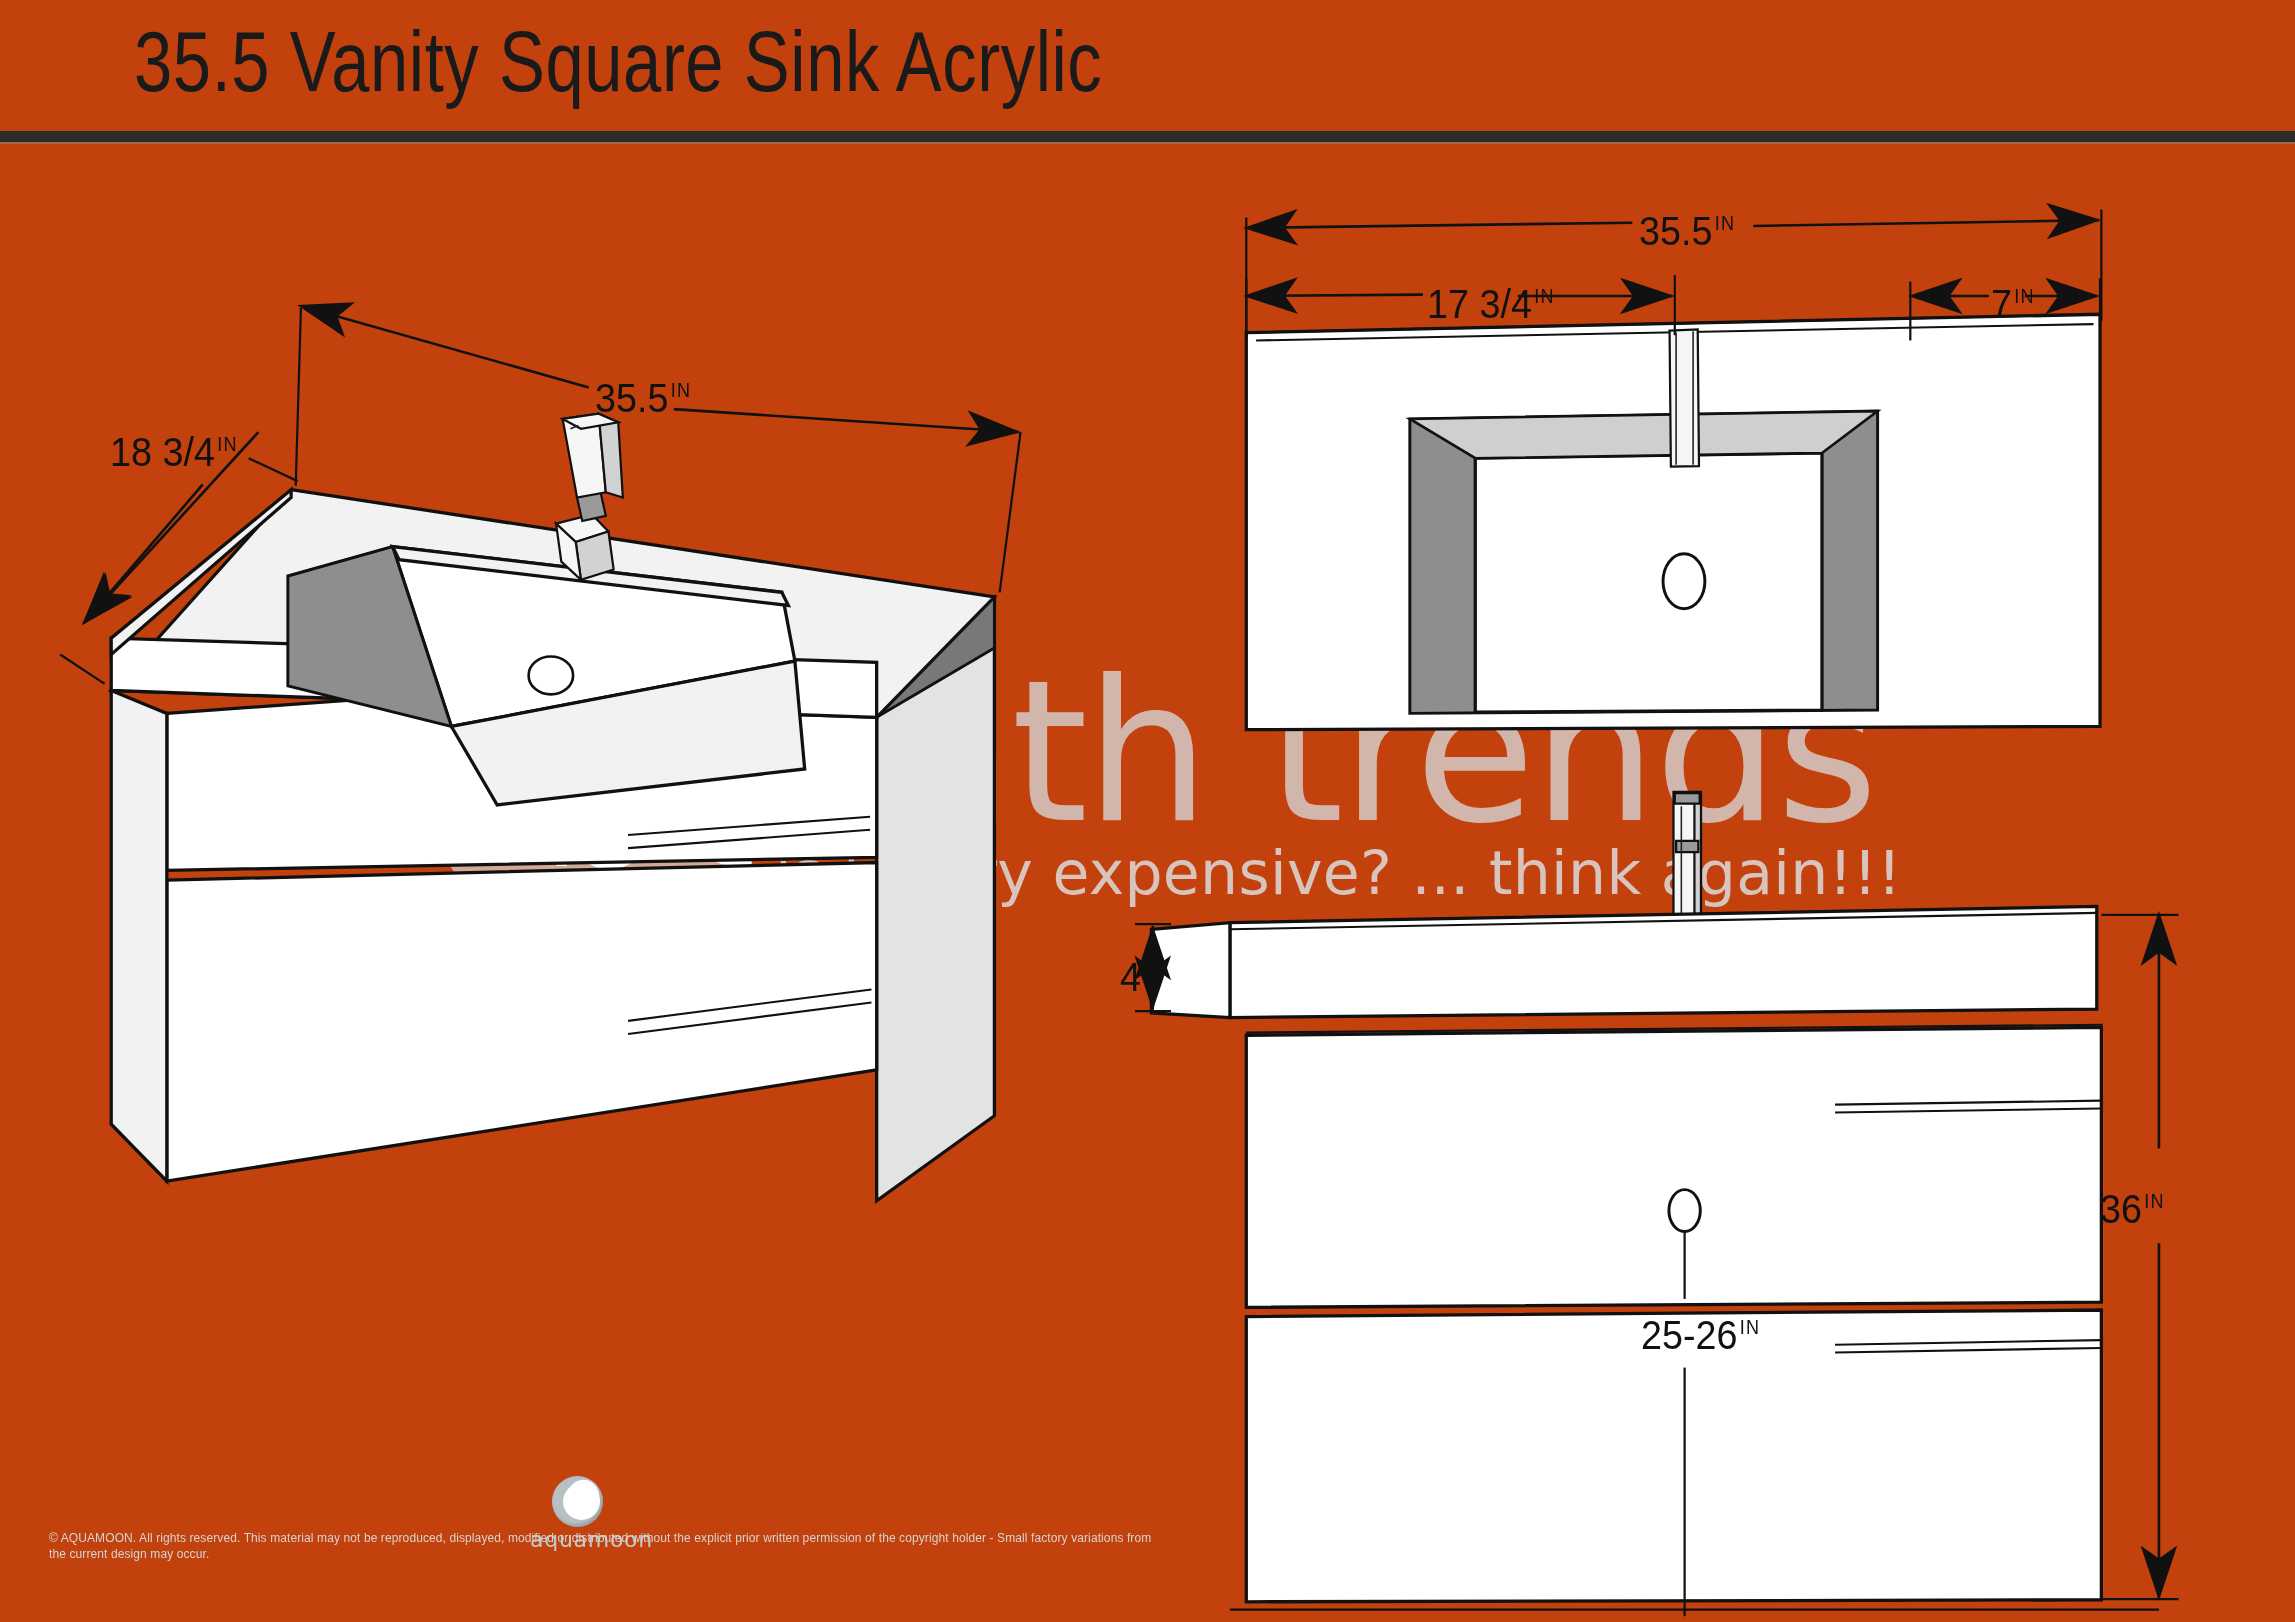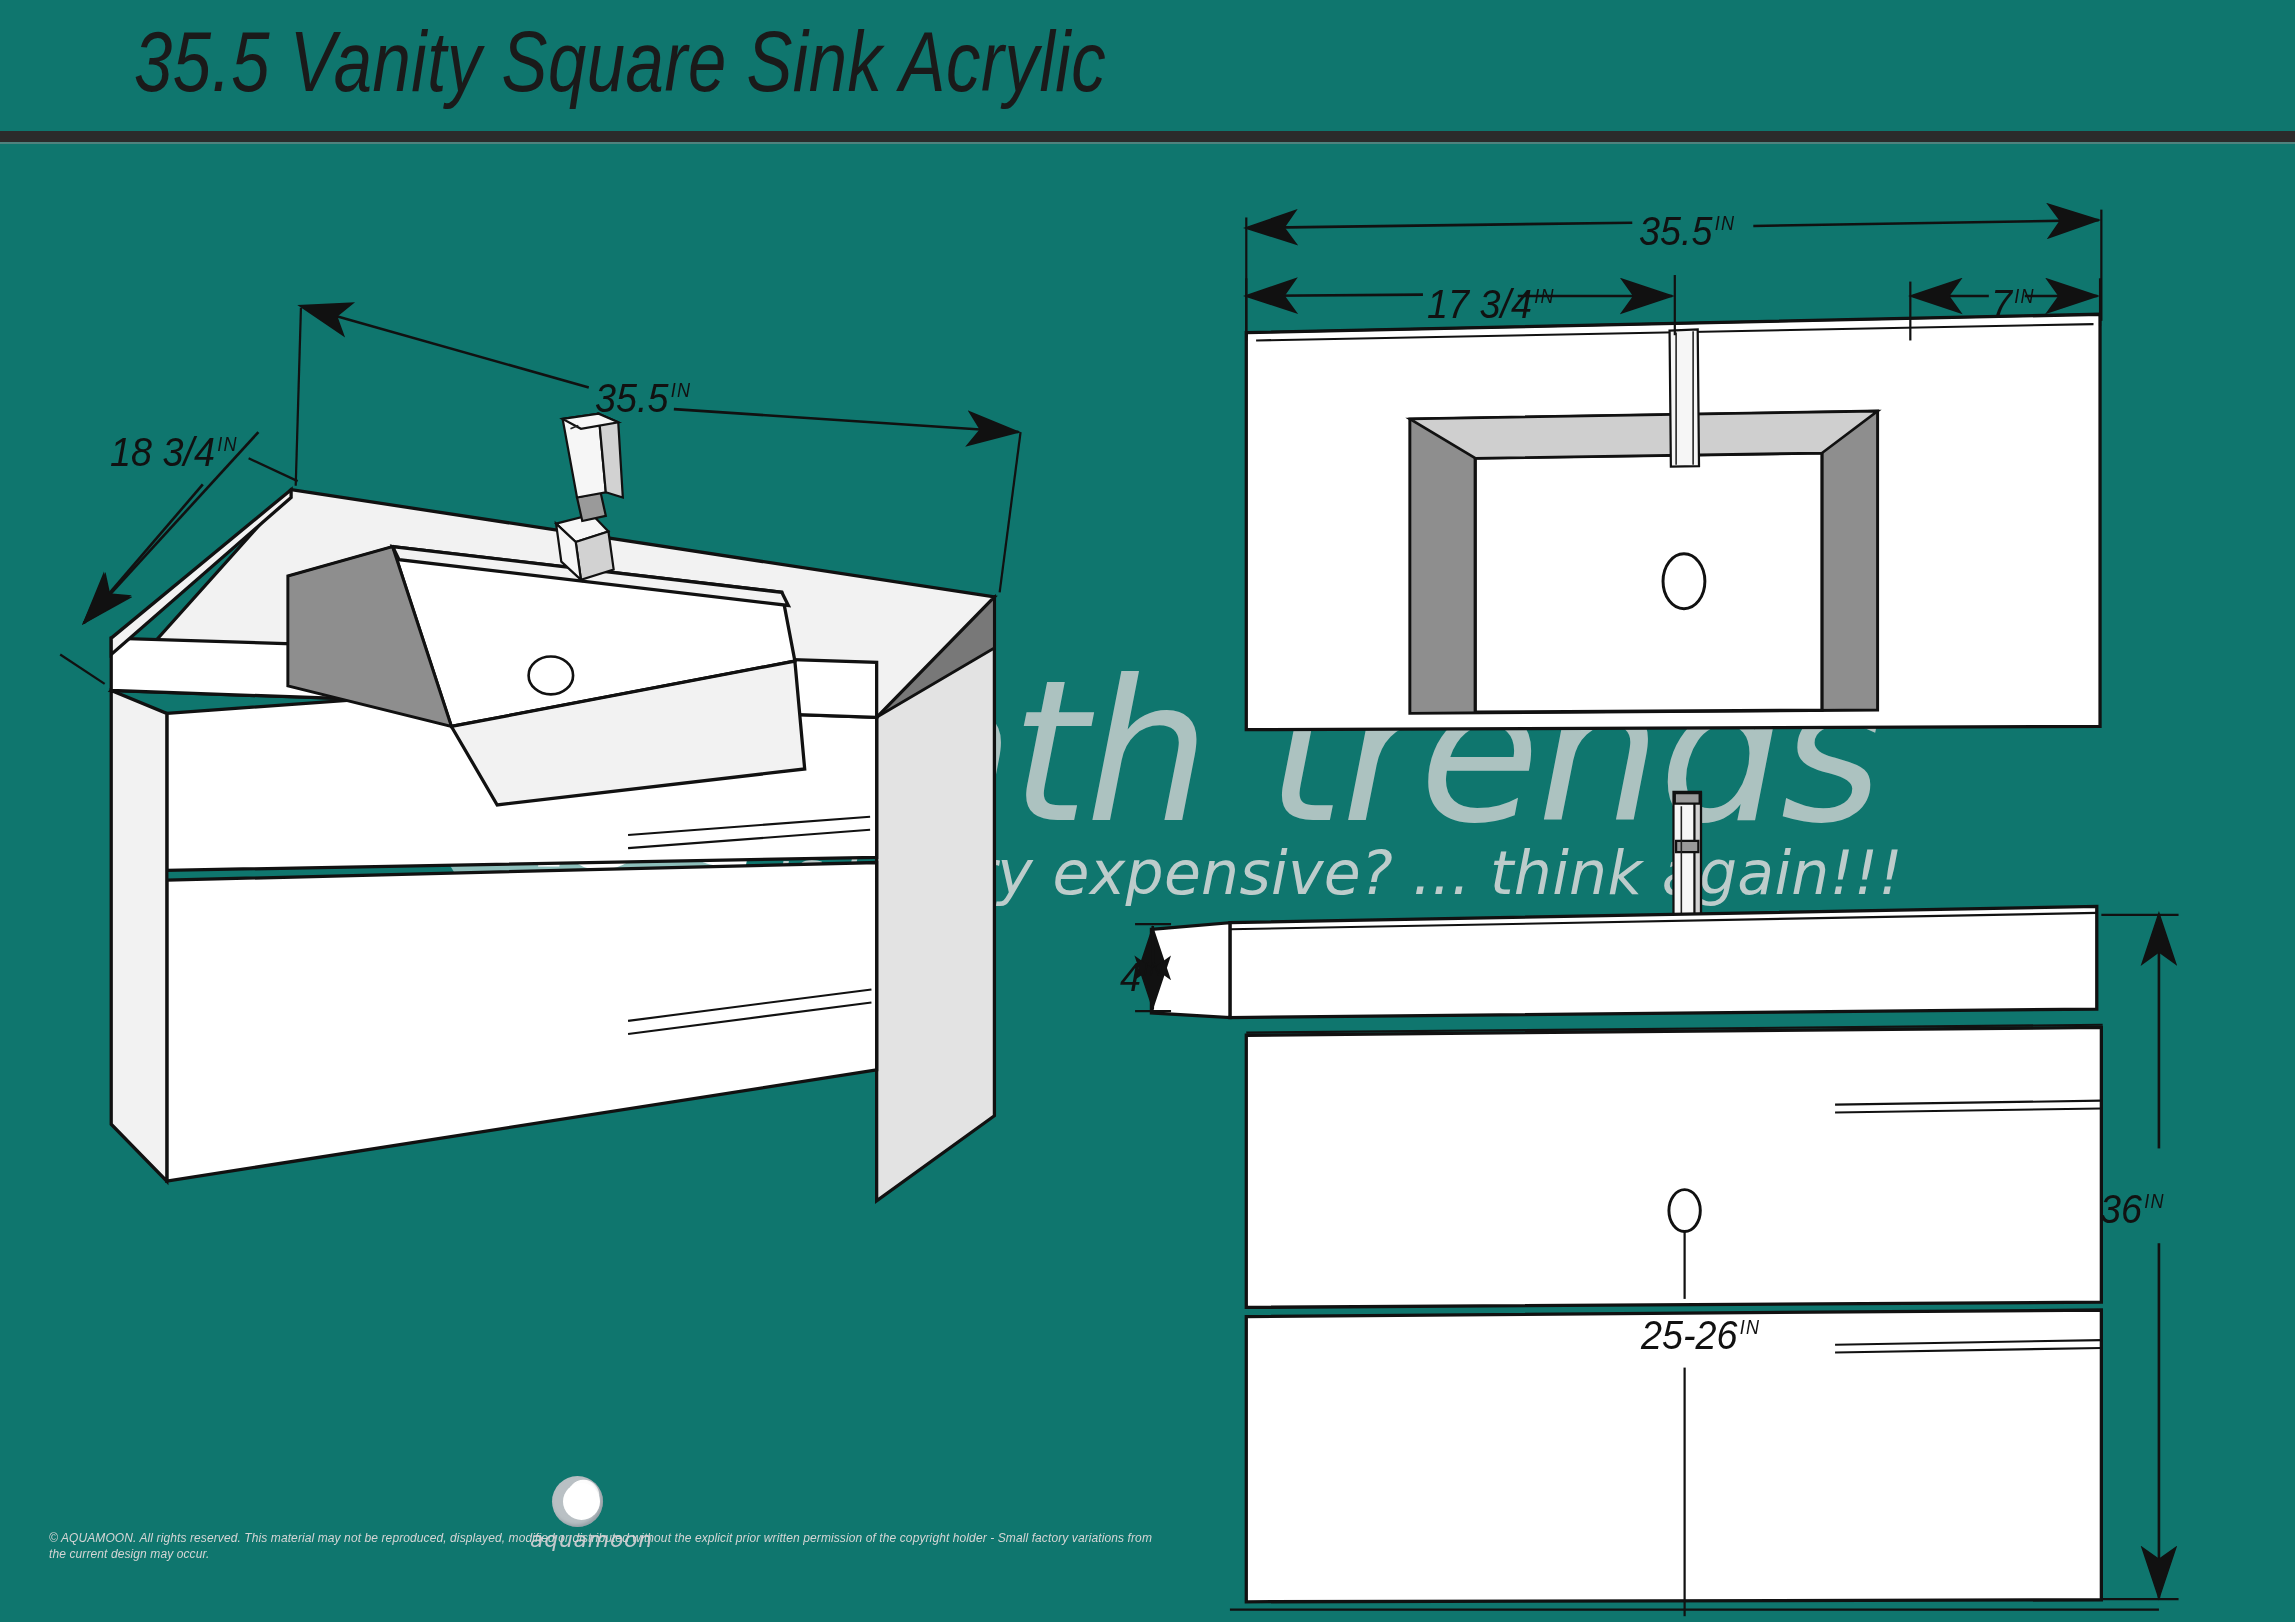--- a/index.html
+++ b/index.html
@@ -2,21 +2,21 @@
 <html style="font-size:10.5px"><head>
 <meta charset="utf-8">
 <title>35.5 Vanity Square Sink Acrylic</title>
 <style>
   html,body{margin:0;padding:0;background:#ffffff;}
   body{
     width:2295px;height:1623px;position:relative;overflow:hidden;
     font-family:"Liberation Sans", sans-serif;
     color:#111;
   }
-  .sheet{position:absolute;inset:0;background:#0f766e;font-style:italic;}
+  .sheet{position:absolute;inset:0;background:#c2410c;}
 
   
   .title{
     position:absolute;left:134px;top:18.3px;
     font-size:86px;line-height:1.0;
     font-family:"Liberation Sans Narrow","Liberation Sans",sans-serif;
     transform:scaleX(.80);transform-origin:left top;
     white-space:nowrap;color:#1a1a1a;font-weight:400;
     letter-spacing:0.7px;
   }

